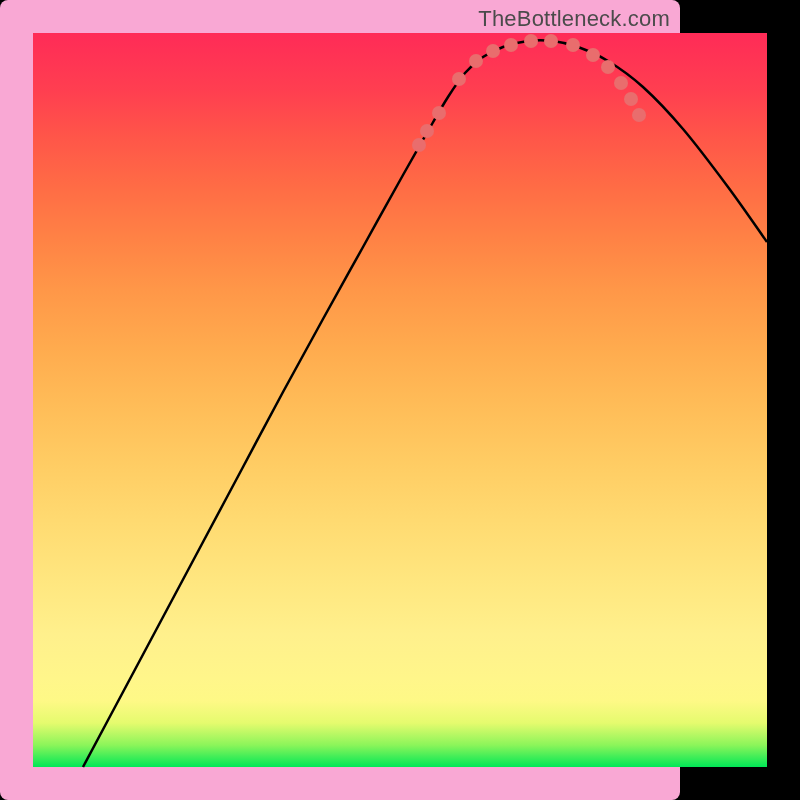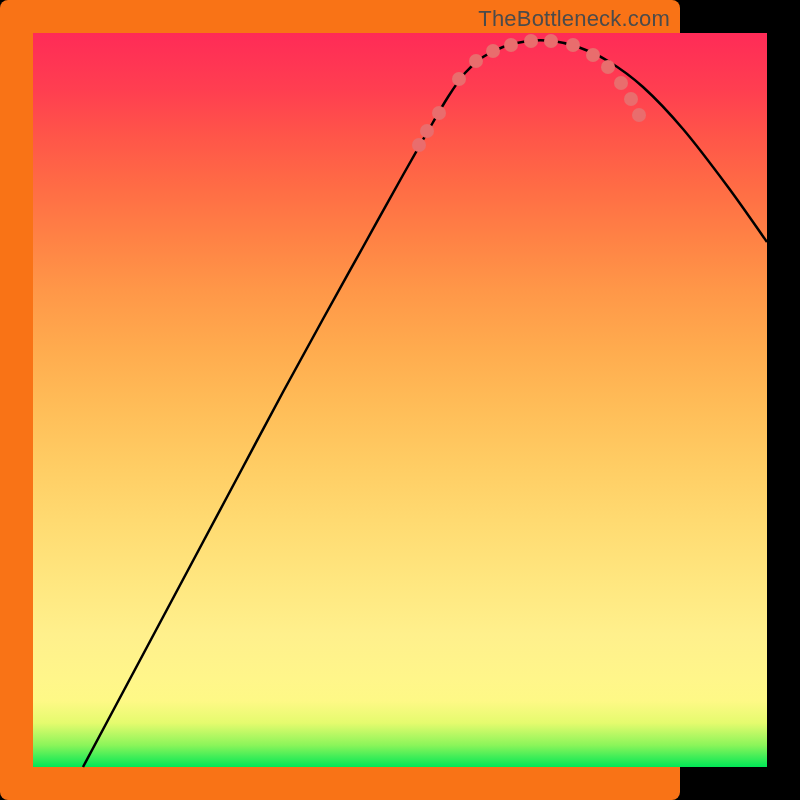--- a/index.html
+++ b/index.html
@@ -10,21 +10,21 @@
     background: #000;
     overflow: hidden;
     font-family: Arial, Helvetica, sans-serif;
   }
   .frame {
     position: absolute;
     left: 0;
     top: 0;
     width: 680px;
     height: 800px;
-    background: #f97316;
+    background: #f9a8d4;
     border-radius: 8px;
   }
   .plot-area {
     position: absolute;
     left: 33px;
     top: 33px;
     width: 734px;
     height: 734px;
     
     background: linear-gradient(

